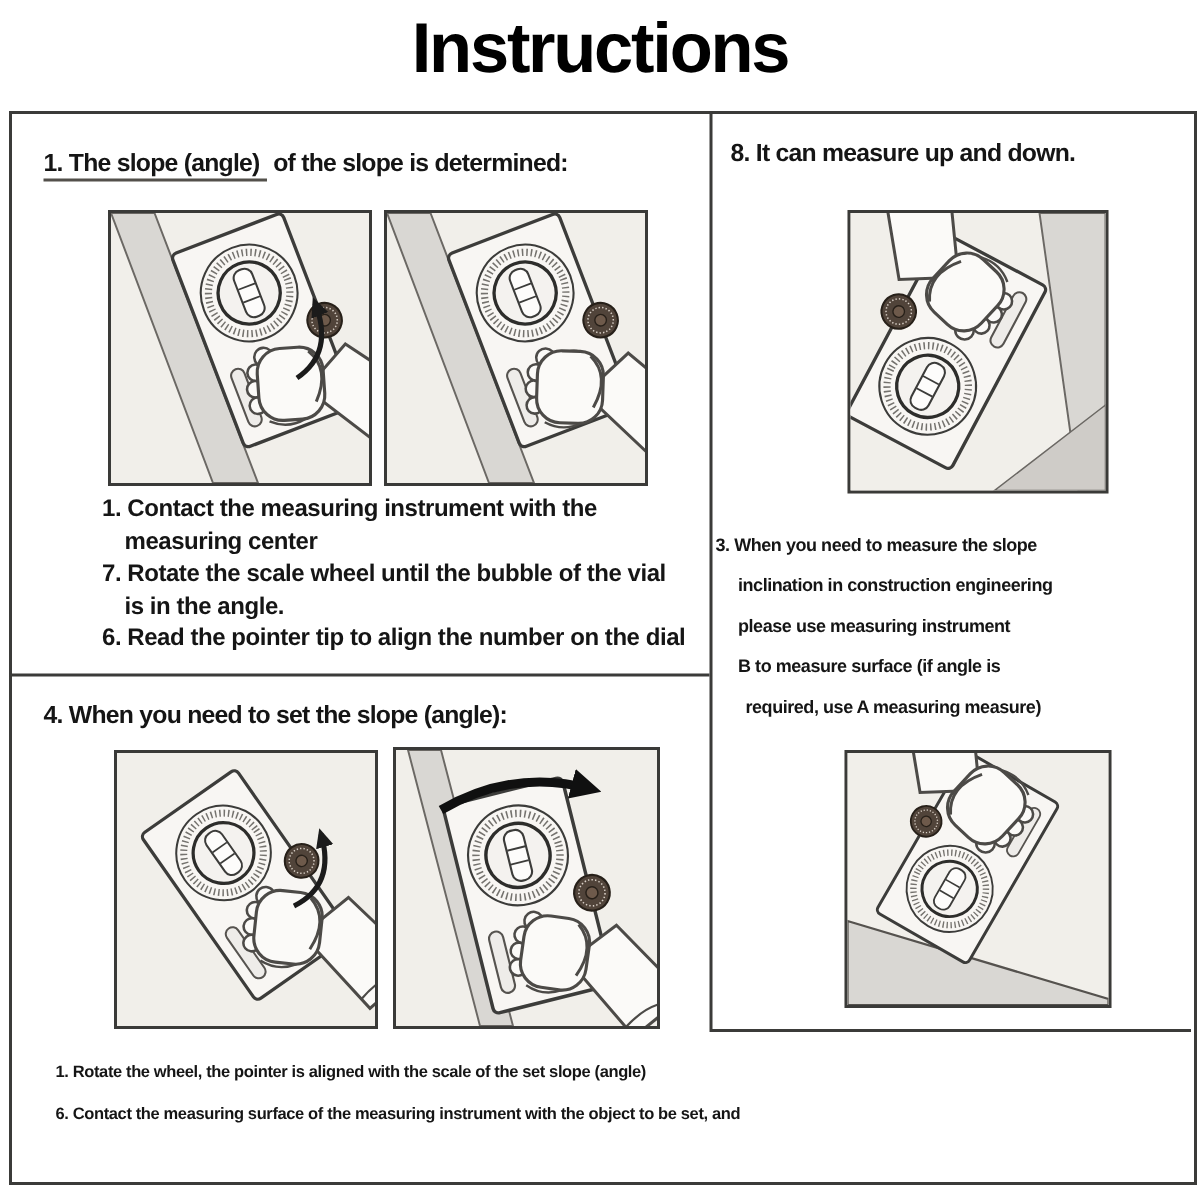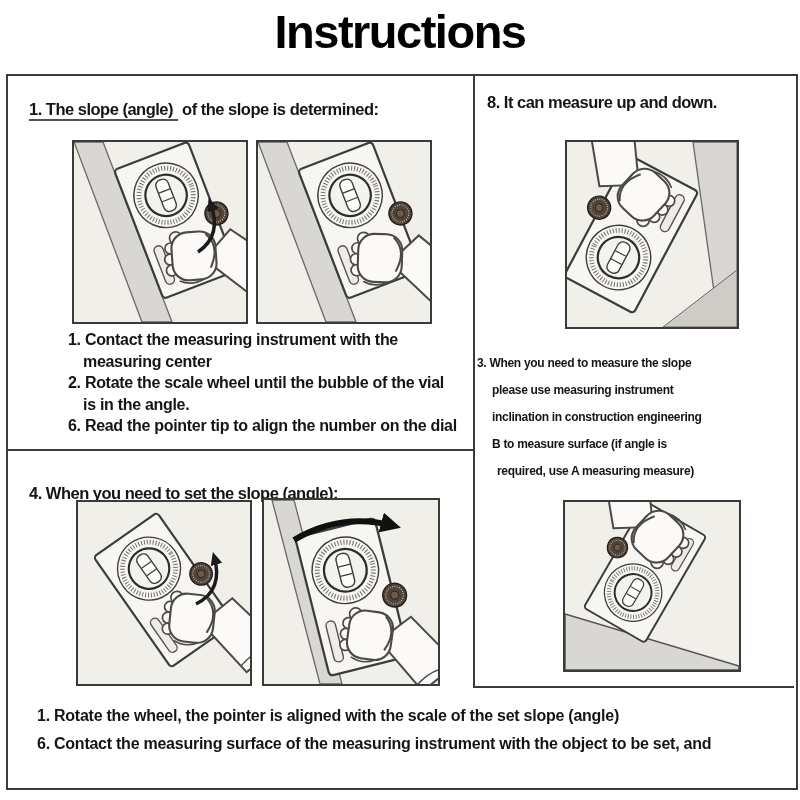--- a/index.html
+++ b/index.html
@@ -9,21 +9,21 @@
   .title{left:0;top:4px;width:100%;text-align:center;font-size:47px;letter-spacing:-1.5px;color:#000000;margin:0;}
   .frame{border:0 solid #3b3b39;}
   .outer{left:6px;top:74px;width:788px;height:712px;border-width:2px;}
   .vline{left:473px;top:74px;width:0;height:612px;border-left:2px solid #3b3b39;}
   .hlineL{left:6px;top:449px;width:467px;height:0;border-top:2px solid #3b3b39;}
   .hlineR{left:473px;top:686px;width:321px;height:0;border-top:2px solid #3b3b39;}
   .h1s{font-size:16.5px;letter-spacing:-0.5px;white-space:nowrap;}
   .u{display:inline-block;border-bottom:2px solid #53504b;padding-right:5px;}
   .list{font-size:16px;letter-spacing:-0.3px;line-height:21.5px;}
   .s3{font-size:12px;letter-spacing:-0.3px;line-height:27px;}
-  .bot{font-size:16px;letter-spacing:-0.25px;line-height:27.5px;}
+  .bot{font-size:11px;letter-spacing:-0.25px;line-height:27.5px;}
   .t{white-space:nowrap;}
   .ind{padding-left:15px;}
   .ind2{padding-left:20px;}
   figure.illus{margin:0;position:absolute;border:2px solid #3a3a38;background:#f1efea;}
   figure.illus svg{display:block;width:100%;height:100%;}
   .bthick{border-width:3px;border-color:#1d1d1b;}
   .bmed{border-width:2.5px;border-color:#232321;}
 </style>
 </head>
 <body>
@@ -94,59 +94,59 @@
       <g transform="translate(40,28) rotate(-21) scale(0.92)">
           <use href="#instr"></use>
         </g>
       <use href="#hand" transform="translate(120,116) rotate(2)"></use>
     </svg>
   </figure>
 
   <div class="abs list" style="left:33px;top:329px;margin-left:35px;">
     <div class="t">1. Contact the measuring instrument with the</div>
     <div class="t ind">measuring center</div>
-    <div class="t">2. Rotate the scale wheel until the bubble of the vial</div>
+    <div class="t">7. Rotate the scale wheel until the bubble of the vial</div>
     <div class="t ind">is in the angle.</div>
     <div class="t">6. Read the pointer tip to align the number on the dial</div>
   </div>
 
   <div class="abs h1s" style="left:487px;top:93px;">8. It can measure up and down.</div>
 
   <figure class="illus bmed" style="left:565px;top:140px;width:170px;height:185px;" aria-label="A hand carries the slope level by its handle and places it on a downward slope.">
     <svg viewBox="0 0 170 185">
       <rect width="170" height="185" fill="#f1efea"></rect>
       <polygon points="126,0 170,0 170,185 152,185" fill="#d9d7d3" stroke="#6b6864" stroke-width="1.3"></polygon>
       <polygon points="170,128 96,185 170,185" fill="#cfccc8" stroke="#6b6864" stroke-width="1"></polygon>
       <g transform="translate(64,92) rotate(-152) scale(0.92) translate(-43,-75)">
           <use href="#instr"></use>
         </g>
       <use href="#hand" transform="translate(78,54) rotate(-137)"></use>
     </svg>
   </figure>
 
   <div class="abs s3" style="left:477px;top:350px;">
     <div class="t">3. When you need to measure the slope</div>
+    <div class="t ind">inclination in construction engineering</div>
     <div class="t ind">please use measuring instrument</div>
-    <div class="t ind">inclination in construction engineering</div>
     <div class="t ind">B to measure surface (if angle is</div>
     <div class="t ind2">required, use A measuring measure)</div>
   </div>
 
   <figure class="illus bthick" style="left:563px;top:500px;width:174px;height:168px;" aria-label="A hand holds the slope level on an inclined construction surface using measuring surface B.">
     <svg viewBox="0 0 174 168">
       <rect width="174" height="168" fill="#f1efea"></rect>
       <polygon points="0,112 174,164 174,168 0,168" fill="#d9d7d3" stroke="#55524e" stroke-width="1.5"></polygon>
       <g transform="translate(80,70) rotate(-150) scale(0.82) translate(-43,-75)">
           <use href="#instr"></use>
         </g>
       <use href="#hand" transform="translate(94,36) rotate(-137)"></use>
     </svg>
   </figure>
 
-  <div class="abs h1s" style="left:29px;top:484px;">4. When you need to set the slope (angle):</div>
+  <div class="abs h1s" style="left:29px;top:468px;">4. When you need to set the slope (angle):</div>
 
   <figure class="illus" style="left:76px;top:500px;width:172px;height:182px;" aria-label="A hand rotates the scale wheel of the slope level in the air to preset the desired angle; a curved arrow shows the rotation.">
     <svg viewBox="0 0 172 182">
       <rect width="172" height="182" fill="#f1efea"></rect>
       <g transform="translate(86,88) rotate(-35) scale(0.9) translate(-43,-75)">
           <use href="#instr"></use>
         </g>
       <use href="#hand" transform="translate(112,116) rotate(6)"></use>
       <path d="M 118,102 Q 146,88 136,54" fill="none" stroke="#1b1b1b" stroke-width="3.4" marker-end="url(#ah-s)"></path>
     </svg>

